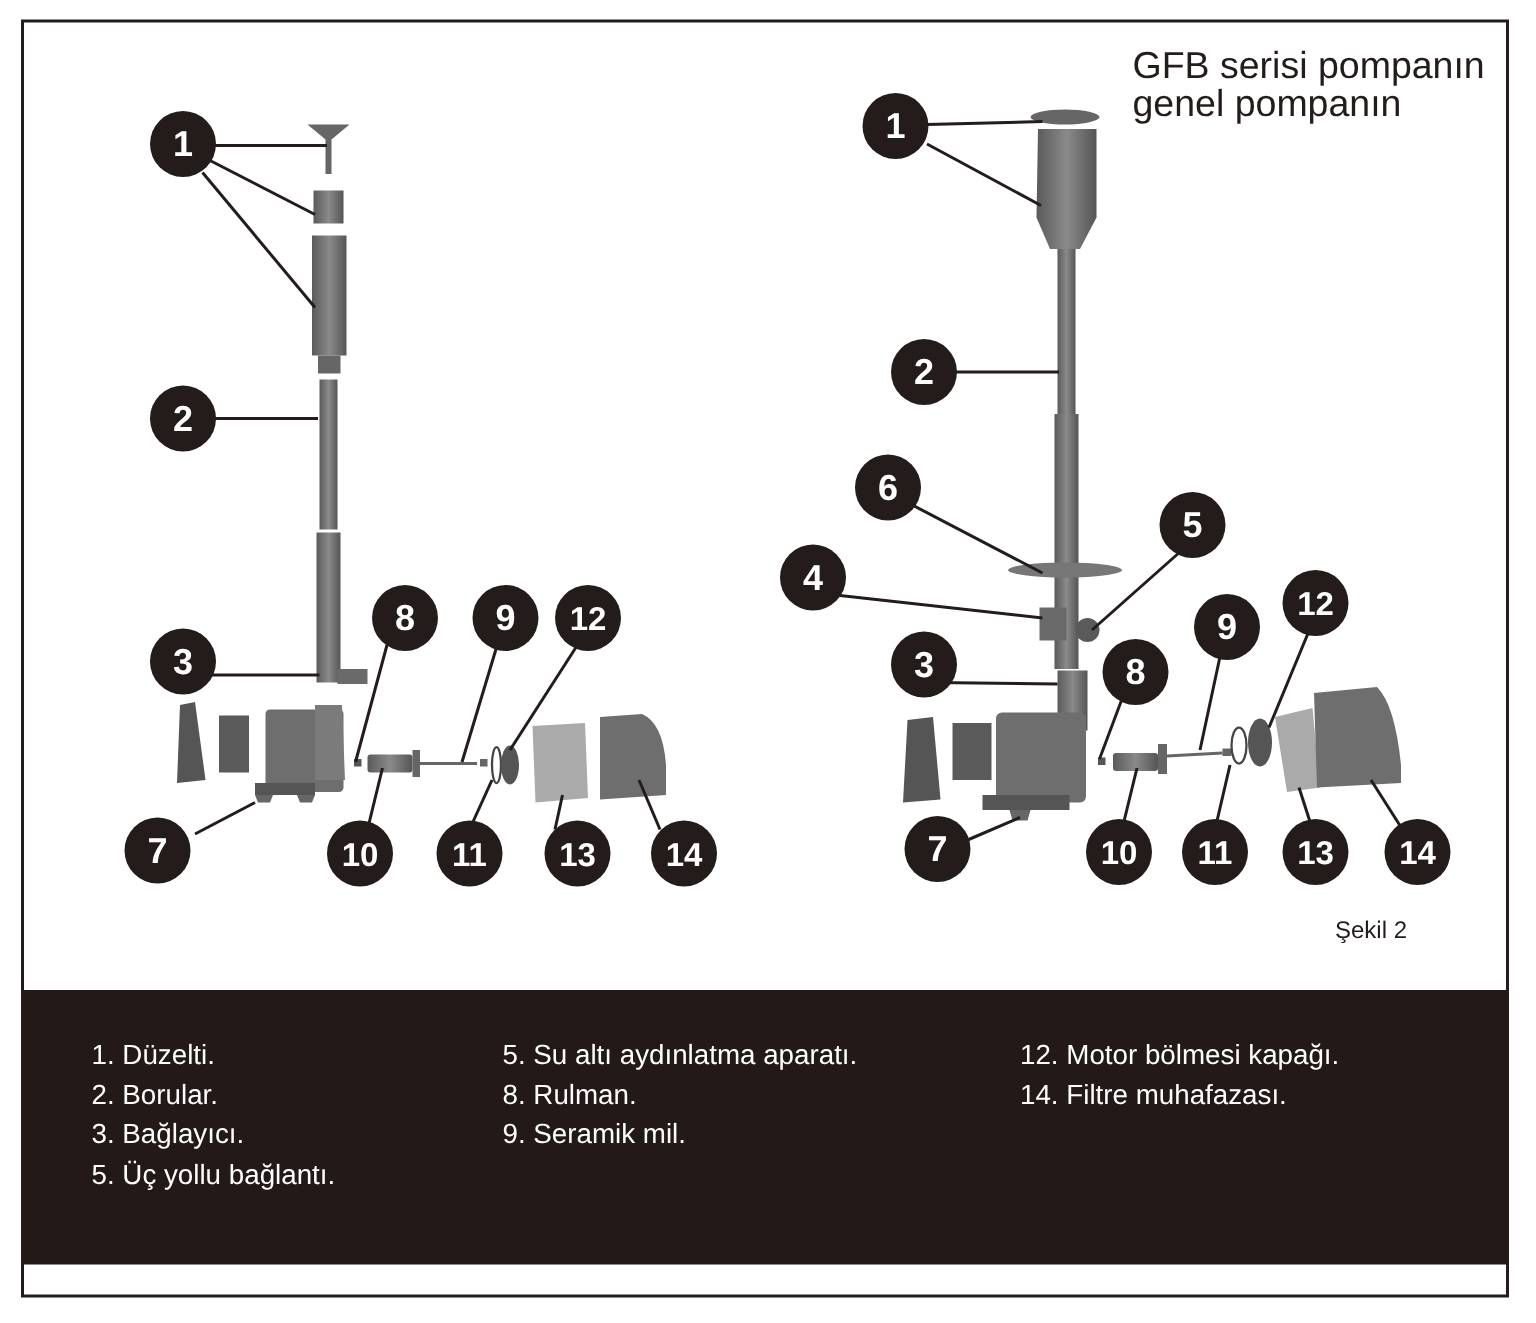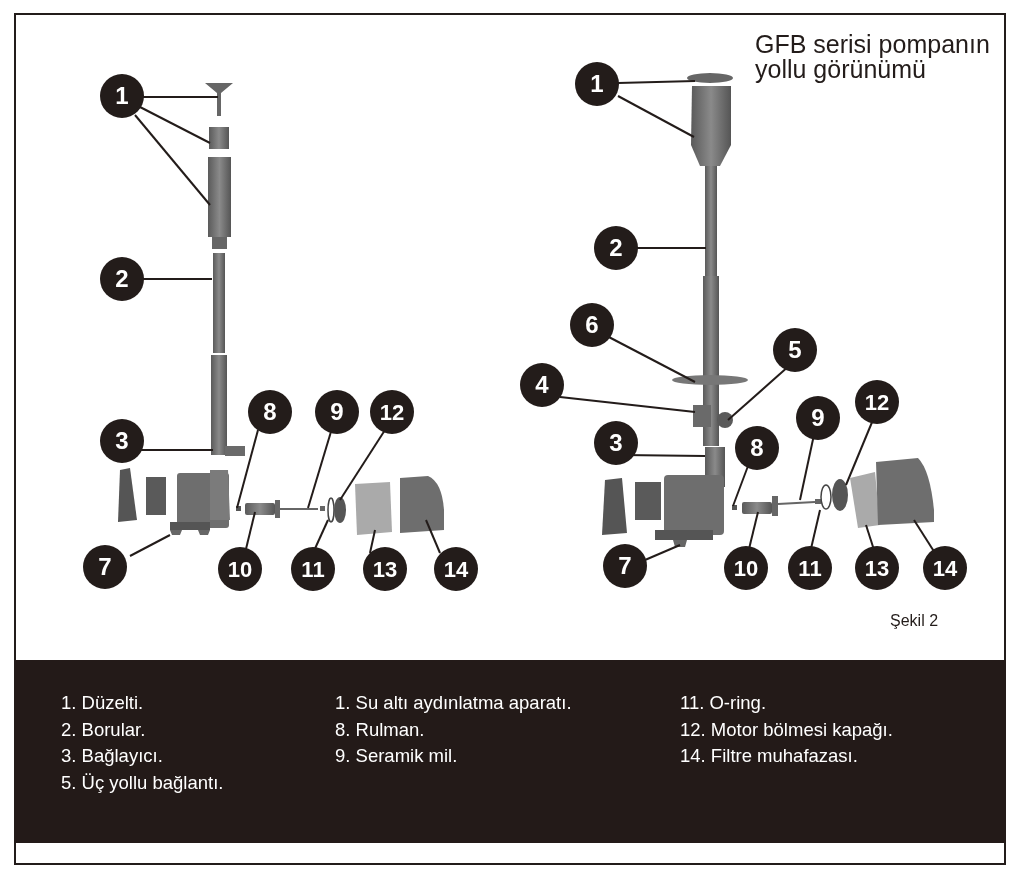--- a/index.html
+++ b/index.html
@@ -212,34 +212,33 @@
       </g>
     <g>
         <circle cx="945" cy="568" r="22" fill="#231c1a"></circle>
         <text x="945" y="576" font-size="22" fill="#fff" text-anchor="middle">14</text>
       </g>
   </g>
 </svg>
 
 <div class="title">
   <div>GFB serisi pompanın</div>
-  <div>yollu görünümü</div>
+  <div>genel pompanın</div>
 </div>
 <div class="fig-label">Şekil 2</div>
 
 <div class="legend">
   <div class="legend-col" style="left:46px;">
     <div>1. Düzelti.</div>
     <div>2. Borular.</div>
     <div>3. Bağlayıcı.</div>
     <div>5. Üç yollu bağlantı.</div>
   </div>
   <div class="legend-col" style="left:320px;">
-    <div>1. Su altı aydınlatma aparatı.</div>
+    <div>5. Su altı aydınlatma aparatı.</div>
     <div>8. Rulman.</div>
     <div>9. Seramik mil.</div>
   </div>
   <div class="legend-col" style="left:665px;">
-    <div>11. O-ring.</div>
     <div>12. Motor bölmesi kapağı.</div>
     <div>14. Filtre muhafazası.</div>
   </div>
 </div>
 
 </body></html>

